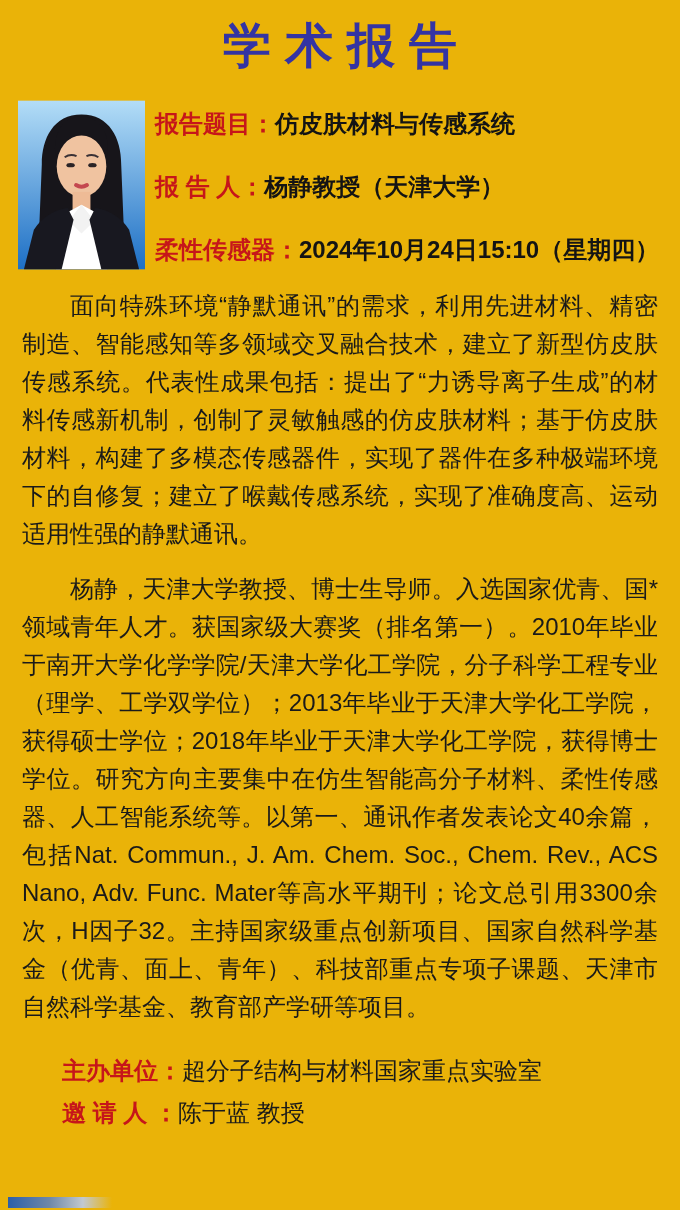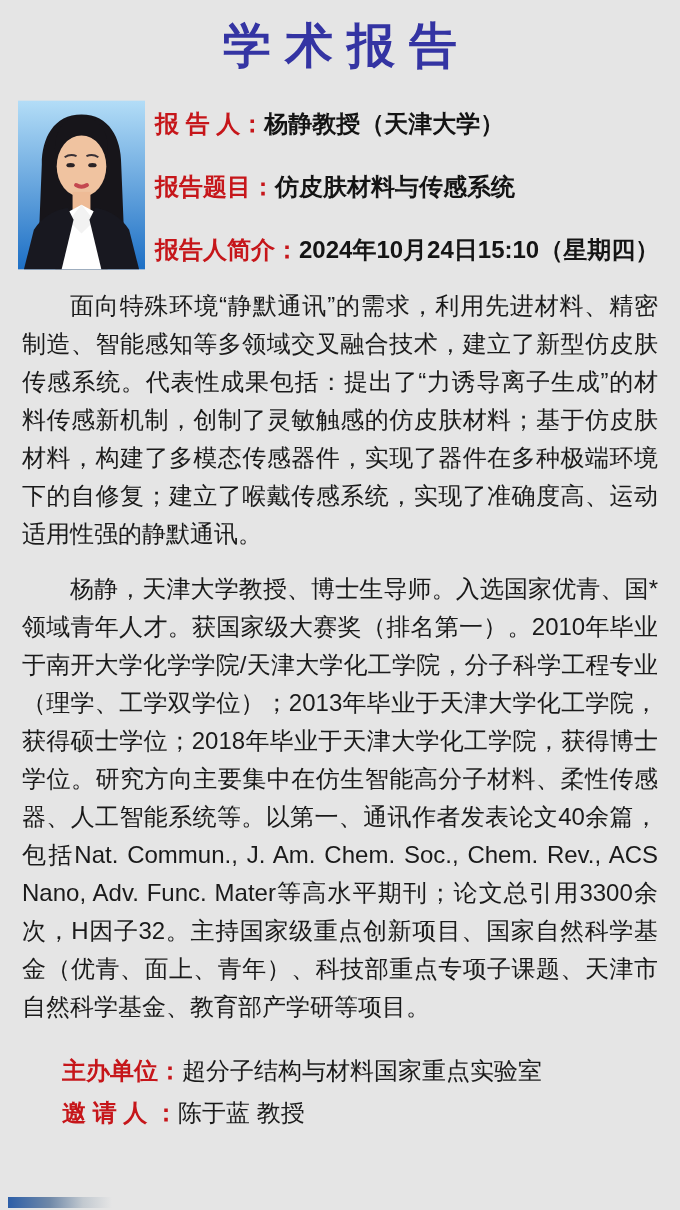--- a/index.html
+++ b/index.html
@@ -1,20 +1,20 @@
 <!DOCTYPE html>
 <html><head>
 <meta charset="utf-8">
 <style>
   html, body { margin: 0; padding: 0; background: #ffffff; }
   .page {
     position: relative;
     width: 680px;
     height: 1210px;
-    background: #e5e5e5;
+    background: #eab308;
     overflow: hidden;
     font-family: "Liberation Sans", sans-serif;
     color: #1a1a1a;
   }
   .title {
     padding-top: 16px;
     text-align: center;
     font-family: "DejaVu Serif", serif;
     font-size: 48px;
     line-height: 58px;
@@ -109,27 +109,27 @@
         <path d="M58.5 85 q5.5 3.5 11 0" stroke="#c4484f" stroke-width="4" fill="none" stroke-linecap="round"></path>
         <rect x="55" y="92" width="18" height="18" fill="#eebb96"></rect>
         <path d="M38 170 L47 114 L64 105 L81 114 L90 170 Z" fill="#ffffff"></path>
         <path d="M64 105 L51 121 L64 134 L77 121 Z" fill="#f2f2f2"></path>
         <path d="M6 170 L16 130 Q28 112 50 108 L56 120 L44 170 Z" fill="#181820"></path>
         <path d="M122 170 L112 130 Q100 112 78 108 L72 120 L84 170 Z" fill="#181820"></path>
       </svg>
     </div>
     <div class="info-fields">
       <div class="info-line">
+        <span class="info-label">报告题目：</span><span>仿皮肤材料与传感系统</span>
+      </div>
+      <div class="info-line">
         <span class="info-label">报 告 人：</span><span>杨静教授（天津大学）</span>
       </div>
       <div class="info-line">
-        <span class="info-label">报告题目：</span><span>仿皮肤材料与传感系统</span>
-      </div>
-      <div class="info-line">
-        <span class="info-label">报告人简介：</span><span>2024年10月24日15:10（星期四）</span>
+        <span class="info-label">柔性传感器：</span><span>2024年10月24日15:10（星期四）</span>
       </div>
     </div>
   </div>
 
   <div class="para">面向特殊环境“静默通讯”的需求，利用先进材料、精密制造、智能感知等多领域交叉融合技术，建立了新型仿皮肤传感系统。代表性成果包括：提出了“力诱导离子生成”的材料传感新机制，创制了灵敏触感的仿皮肤材料；基于仿皮肤材料，构建了多模态传感器件，实现了器件在多种极端环境下的自修复；建立了喉戴传感系统，实现了准确度高、运动适用性强的静默通讯。</div>
 
   <div class="para">杨静，天津大学教授、博士生导师。入选国家优青、国*领域青年人才。获国家级大赛奖（排名第一）。2010年毕业于南开大学化学学院/天津大学化工学院，分子科学工程专业（理学、工学双学位）；2013年毕业于天津大学化工学院，获得硕士学位；2018年毕业于天津大学化工学院，获得博士学位。研究方向主要集中在仿生智能高分子材料、柔性传感器、人工智能系统等。以第一、通讯作者发表论文40余篇，包括Nat. Commun., J. Am. Chem. Soc., Chem. Rev., ACS Nano, Adv. Func. Mater等高水平期刊；论文总引用3300余次，H因子32。主持国家级重点创新项目、国家自然科学基金（优青、面上、青年）、科技部重点专项子课题、天津市自然科学基金、教育部产学研等项目。</div>
 
   <div class="footer-fields">
     <div class="footer-line">

